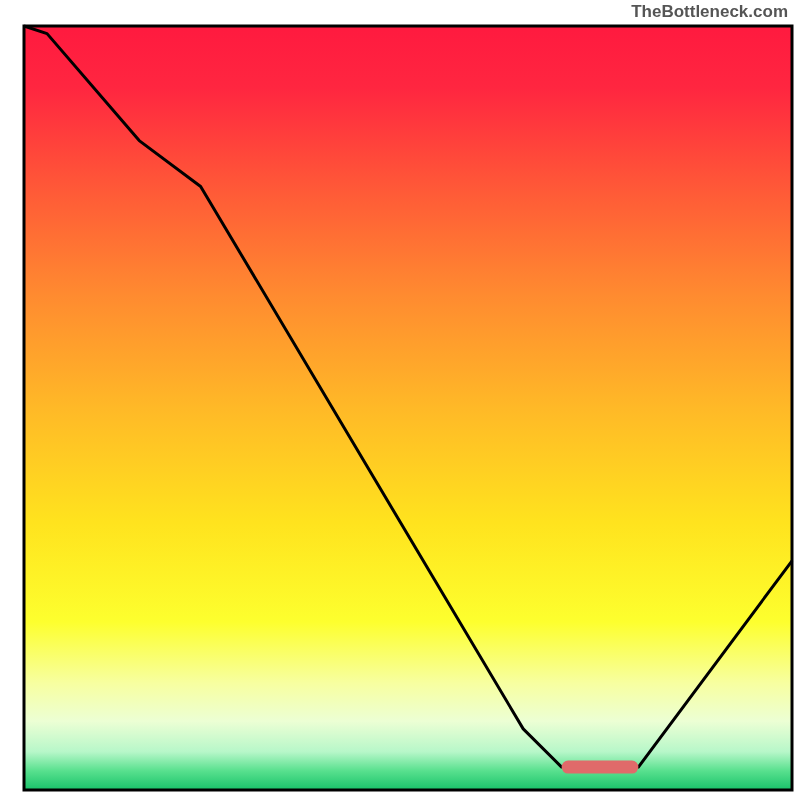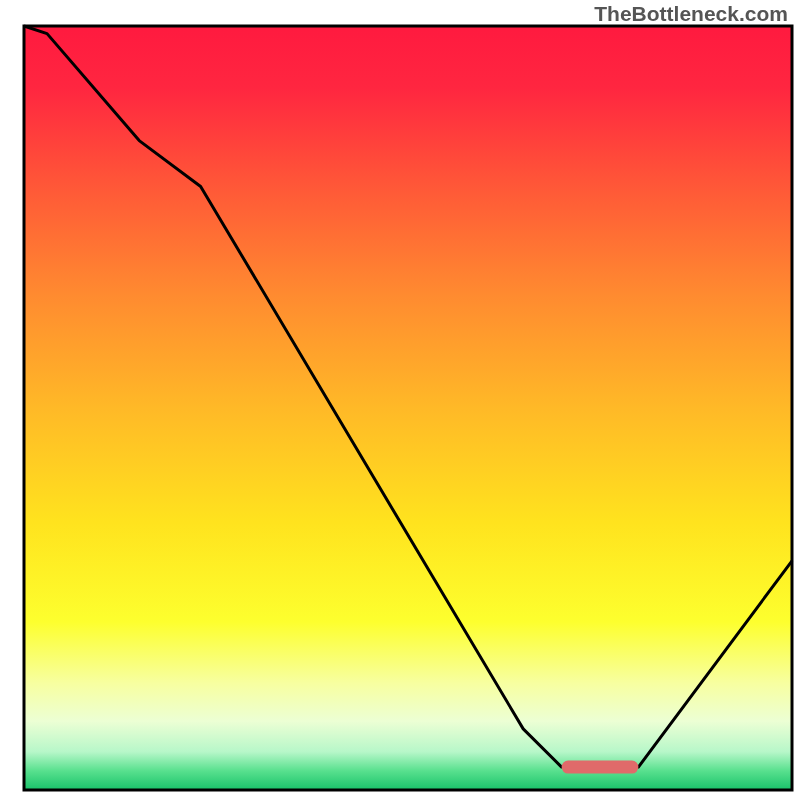--- a/index.html
+++ b/index.html
@@ -12,21 +12,21 @@
   }
   .container {
     position: relative;
     width: 800px;
     height: 800px;
   }
   .watermark {
     position: absolute;
     top: 2px;
     right: 12px;
-    font-size: 21px;
+    font-size: 17px;
     font-weight: bold;
     color: #555;
   }
   svg {
     display: block;
   }
 </style>
 </head>
 <body>
 

